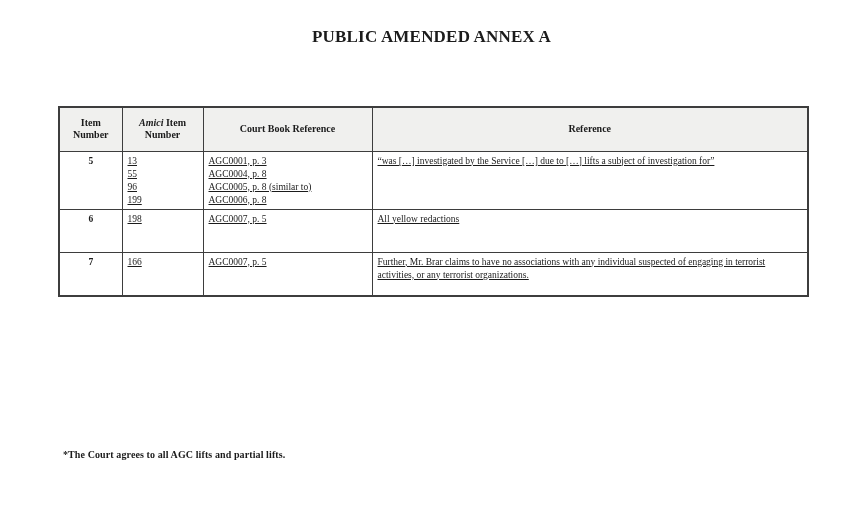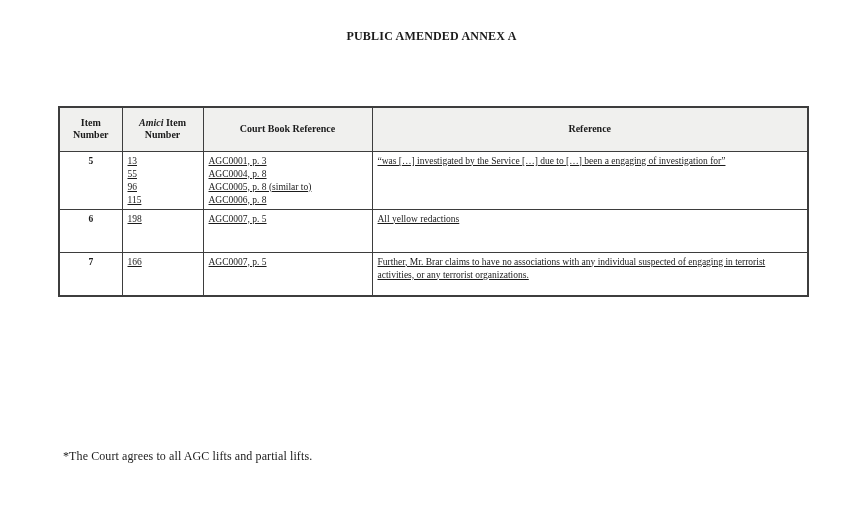--- a/index.html
+++ b/index.html
@@ -20,21 +20,21 @@
     overflow: hidden;
     box-shadow: 0 0 2px rgba(0,0,0,.25);
   }
   .title-block {
     position: absolute;
     top: 31px;
     left: 0;
     right: 0;
     text-align: center;
     font-weight: bold;
-    font-size: 12px;
+    font-size: 17px;
     line-height: 11.6px;
     letter-spacing: 0.2px;
   }
   table.annex {
     position: absolute;
     left: 58px;
     top: 106px;
     width: 749px;
     border-collapse: collapse;
     table-layout: fixed;
@@ -72,22 +72,22 @@
   tr.row-c { height: 44px; }
   .col-item   { width: 63px; }
   .col-amici  { width: 81px; }
   .col-appeal { width: 169px; }
   .col-redact { width: 436px; }
   td .line { white-space: nowrap; text-decoration: underline; }
   .footnote {
     position: absolute;
     left: 63px;
     top: 449px;
-    font-weight: normal;
-    font-size: 12px;
+    font-weight: bold;
+    font-size: 10px;
     letter-spacing: 0.1px;
   }
 </style>
 </head>
 <body>
 
 <div class="page">
 
   <div class="title-block">
     <div>PUBLIC AMENDED ANNEX A</div>
@@ -114,30 +114,30 @@
         <th>Reference</th>
       </tr>
     </thead>
     <tbody>
       <tr class="row-a">
         <td class="item-cell">5</td>
         <td>
           <div class="line">13</div>
           <div class="line">55</div>
           <div class="line">96</div>
-          <div class="line">115</div>
+          <div class="line">199</div>
         </td>
         <td>
           <div class="line">AGC0001, p. 3</div>
           <div class="line">AGC0004, p. 8</div>
           <div class="line">AGC0005, p. 8 (similar to)</div>
           <div class="line">AGC0006, p. 8</div>
         </td>
         <td>
-          <div class="line">“was […] investigated by the Service […] due to […] been a engaging of investigation for”</div>
+          <div class="line">“was […] investigated by the Service […] due to […] lifts a subject of investigation for”</div>
         </td>
       </tr>
       <tr class="row-b">
         <td class="item-cell">6</td>
         <td>
           <div class="line">198</div>
         </td>
         <td>
           <div class="line">AGC0007, p. 5</div>
         </td>

